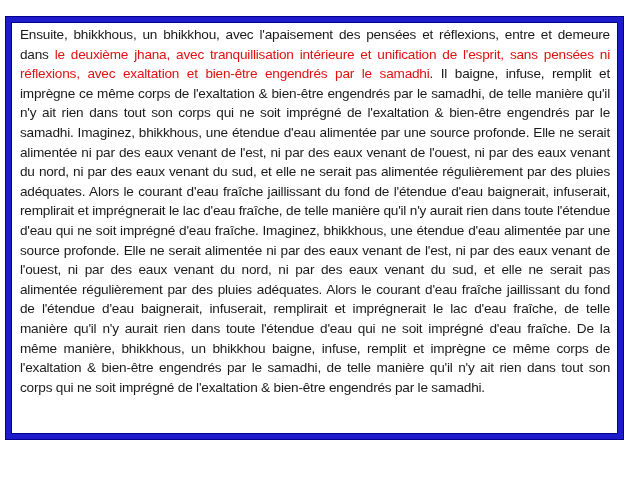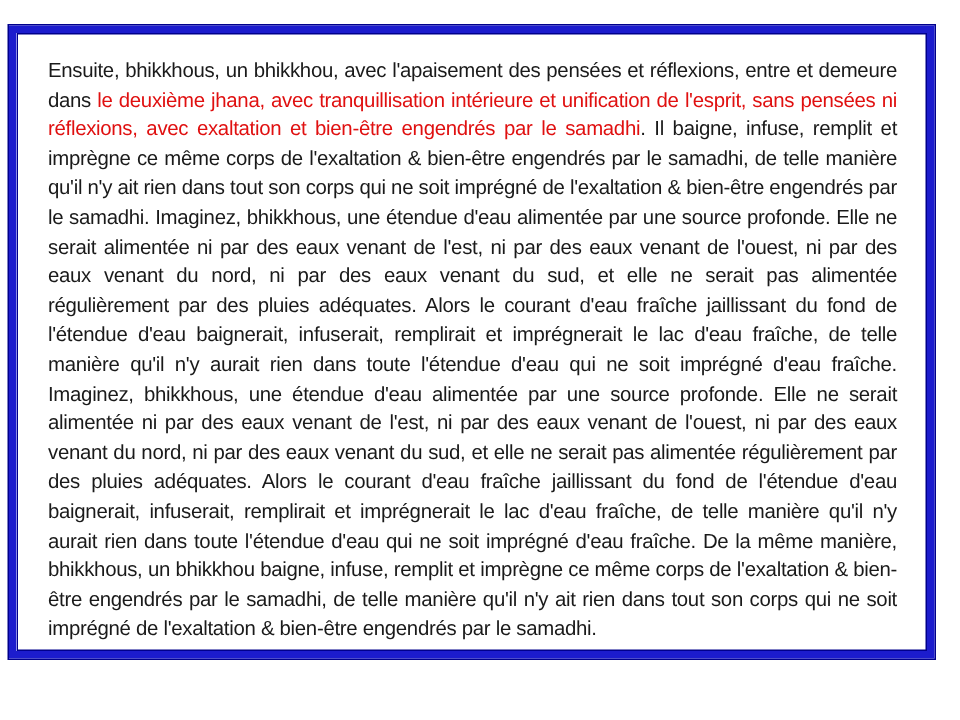--- a/index.html
+++ b/index.html
@@ -21,21 +21,21 @@
     width: 617px;
     height: 422px;
     box-sizing: border-box;
     background: var(--background, #ffffff);
     border: 5px solid var(--border-blue, #1c1ccd);
     box-shadow: 0 0 0 1px var(--border-edge, #00008b),
                 inset 0 0 0 1px var(--border-edge, #00008b);
     overflow: hidden;
   }
   .para {
-    margin: 12px;
+    margin: 0;
     padding: 3px 8px 0 9px;
     font-size: 13.6px;
     line-height: 19.6px;
     letter-spacing: -0.2px;
     text-align: justify;
     color: var(--text-black, #1a1a1a);
   }
   .red {
     color: var(--text-red, #e01010);
   }

